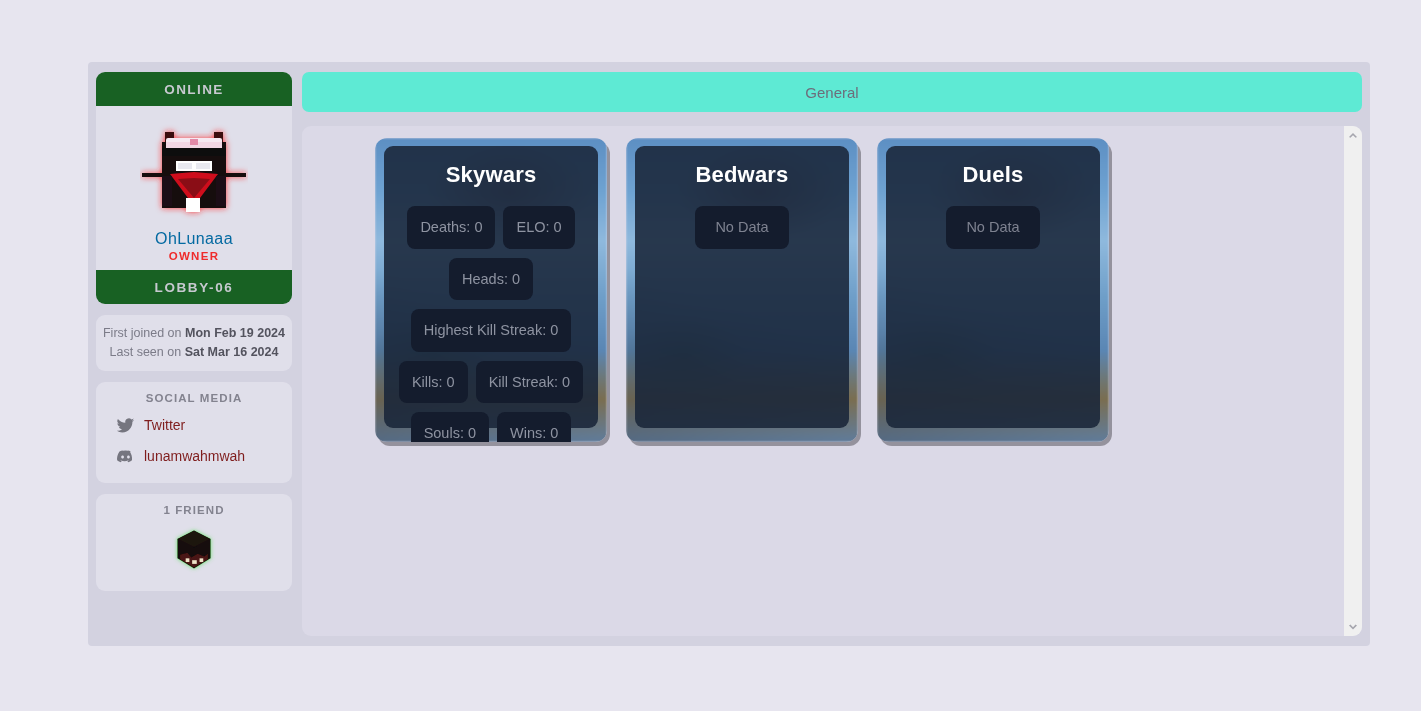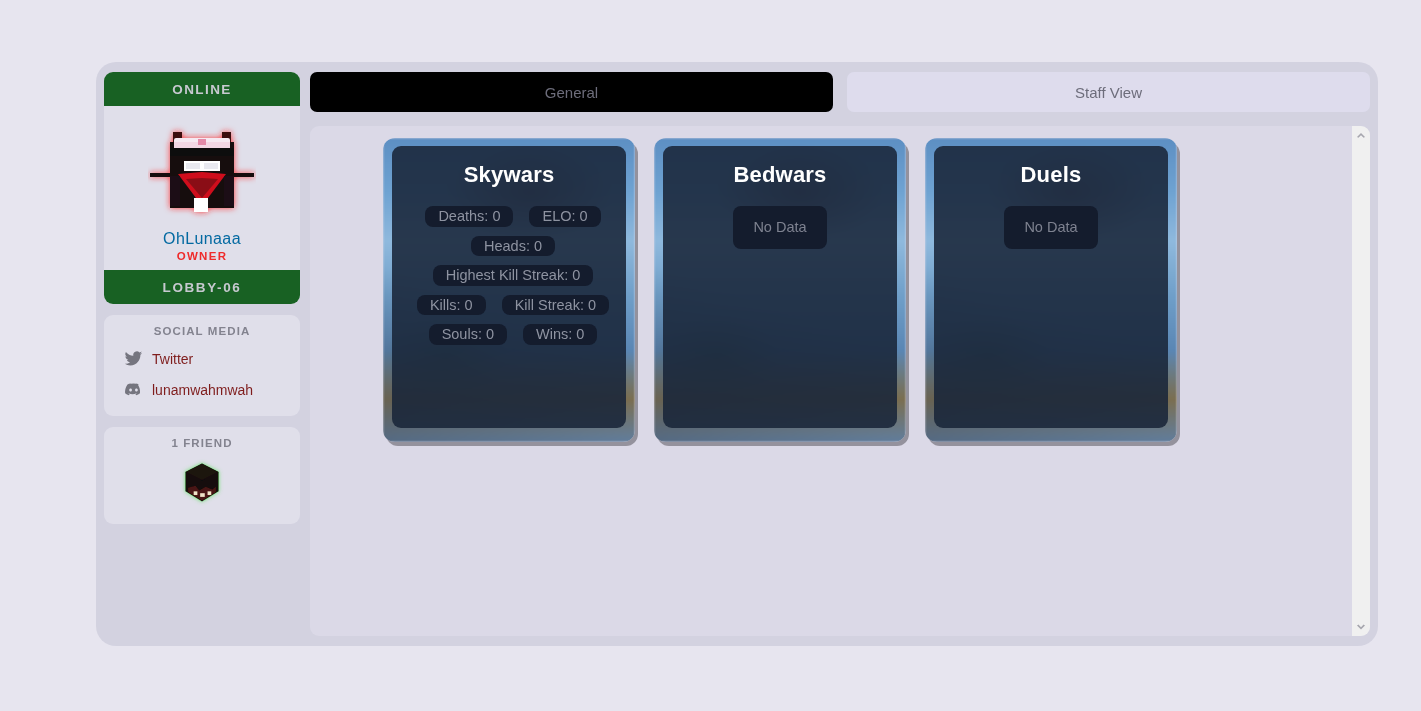--- a/index.html
+++ b/index.html
@@ -10,26 +10,26 @@
   }
   body {
     width: 1421px;
     height: 711px;
     overflow: hidden;
   }
 
   
   #app-frame {
     position: absolute;
-    left: 96px;
+    left: 88px;
     top: 62px;
     width: 1282px;
     height: 584px;
     background: #d3d2e0;
-    border-radius: 20px;
+    border-radius: 4px;
   }
 
   
   #profile-sidebar {
     position: absolute;
     left: 8px;
     top: 10px;
     width: 196px;
   }
   .side-card {
@@ -142,21 +142,21 @@
     flex: 1 1 0;
     border-radius: 7px;
     display: flex;
     align-items: center;
     justify-content: center;
     font-size: 15px;
     color: #6d6d7b;
     cursor: pointer;
     user-select: none;
   }
-  .tab.active { background: #000000; }
+  .tab.active { background: #5eead4; }
   .tab.inactive { background: #dedced; }
 
   #panel {
     position: absolute;
     left: 0;
     top: 54px;
     right: 0;
     bottom: 0;
     background: #dbd9e7;
     border-radius: 9px;
@@ -168,21 +168,21 @@
     padding: 12px 0 0 0;
   }
 
   
   #game-cards {
     display: flex;
     gap: 19px;
     padding-left: 73px;
   }
   .game-card {
-    width: 252px;
+    width: 232px;
     height: 304px;
     border-radius: 12px;
     position: relative;
     overflow: hidden;
     box-shadow: 3px 4px 0 rgba(90,88,96,0.55);
     cursor: pointer;
   }
   .game-card .bg {
     position: absolute;
     inset: 0;
@@ -229,25 +229,24 @@
     display: flex;
     flex-wrap: wrap;
     justify-content: center;
     gap: 9px 8px;
   }
   .stat-badge {
     background: #141c2d;
     color: #8e93a1;
     font-size: 14.5px;
     border-radius: 8px;
-    padding: 3px 13px;
+    padding: 14px 13px;
     white-space: nowrap;
     line-height: 1;
     cursor: pointer;
-    margin-left: 8px;
   }
   .no-data-wrap {
     display: flex;
     justify-content: center;
   }
   .no-data {
     background: #141c2d;
     color: #7e8290;
     font-size: 14.5px;
     border-radius: 8px;
@@ -322,20 +321,30 @@
               <rect x="76" y="58" width="10" height="30" fill="#1b1113"></rect>
             </g>
           </svg>
         </div>
         <div class="username">OhLunaaa</div>
         <div class="rank">OWNER</div>
       </div>
       <div class="server-bar">LOBBY-06</div>
     </div>
 
+    <div class="side-card dates-card">
+      <div>
+        <span>First joined on</span>
+        <b>Mon Feb 19 2024</b>
+      </div>
+      <div>
+        <span>Last seen on</span>
+        <b>Sat Mar 16 2024</b>
+      </div>
+    </div>
 
     <div class="side-card">
       <div class="section-title">SOCIAL MEDIA</div>
       <div class="social-list">
 
         <div class="social-row">
           <span class="social-icon">
             <svg viewBox="0 0 24 24" width="19" height="19">
                 <path d="M23 4.9c-.8.4-1.7.6-2.6.8 1-.6 1.7-1.5 2-2.5-.9.5-1.9.9-2.9 1.1a4.5 4.5 0 0 0-7.7 4.1A12.9 12.9 0 0 1 2.4 3.7a4.5 4.5 0 0 0 1.4 6 4.4 4.4 0 0 1-2-.6v.1c0 2.2 1.5 4 3.6 4.4a4.5 4.5 0 0 1-2 .1 4.5 4.5 0 0 0 4.2 3.1A9 9 0 0 1 1 18.7a12.7 12.7 0 0 0 6.9 2c8.3 0 12.8-6.9 12.8-12.8v-.6c.9-.6 1.7-1.4 2.3-2.4z"></path>
               </svg>
@@ -384,21 +393,20 @@
         </span>
       </div>
     </div>
 
   </div>
 
   <div id="content-area">
 
     <div id="tab-strip">
       <div class="tab active">General</div>
-      <div class="tab inactive">Staff View</div>
     </div>
 
     <div id="panel">
       <div id="panel-scroll">
 
         <div id="game-cards">
 
           <div class="game-card">
             <div class="bg"></div>
             <div class="card-inner">

